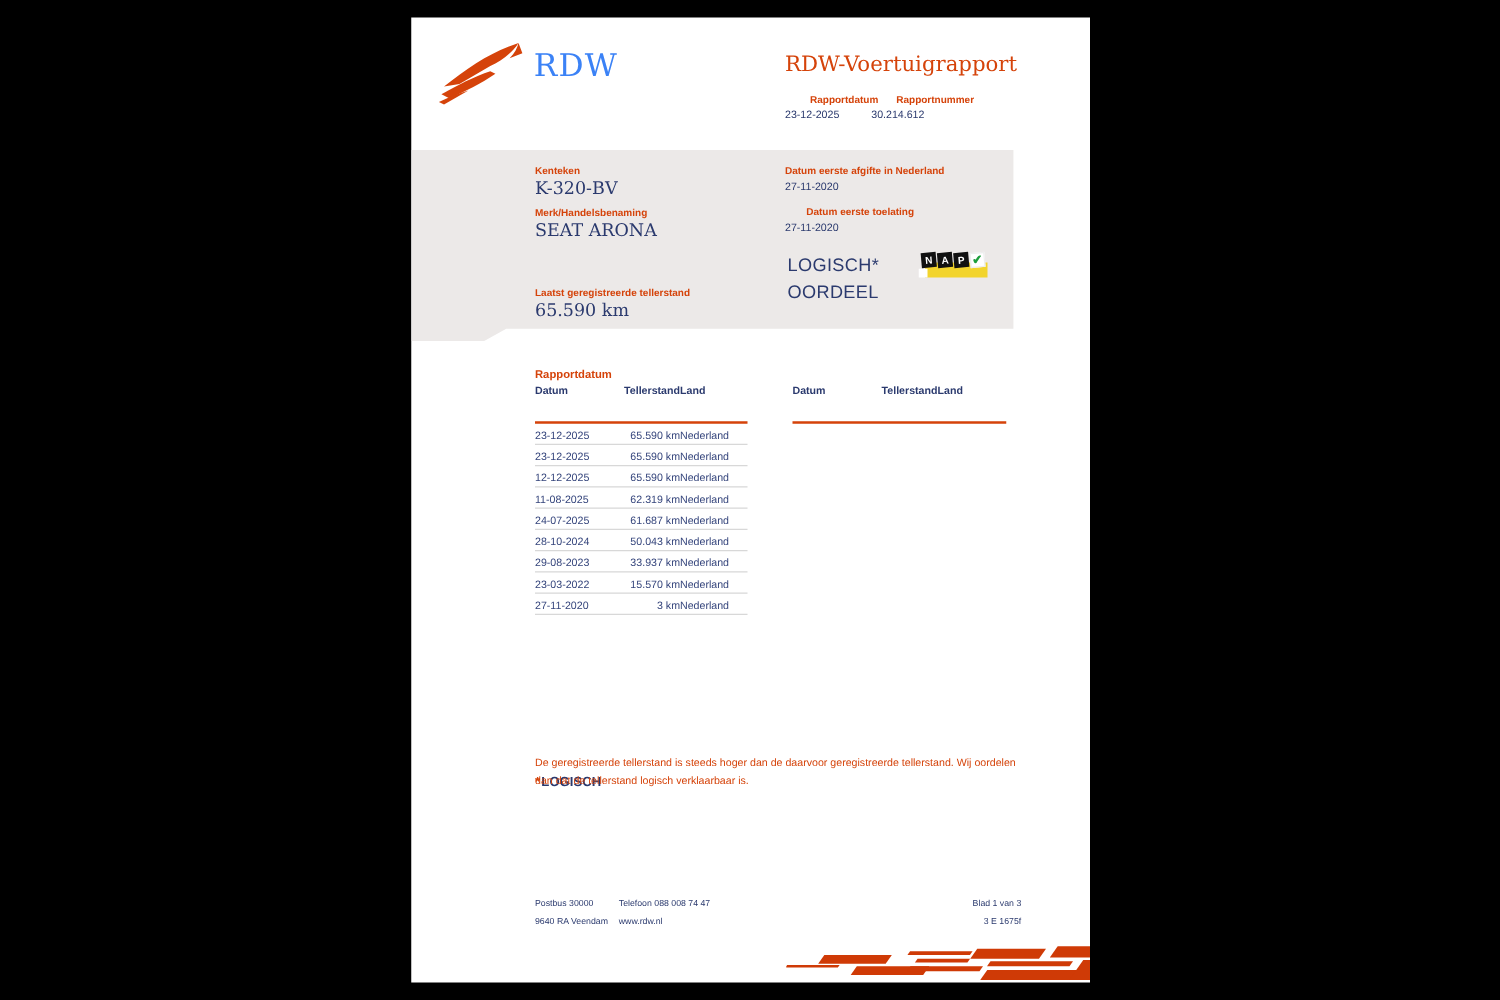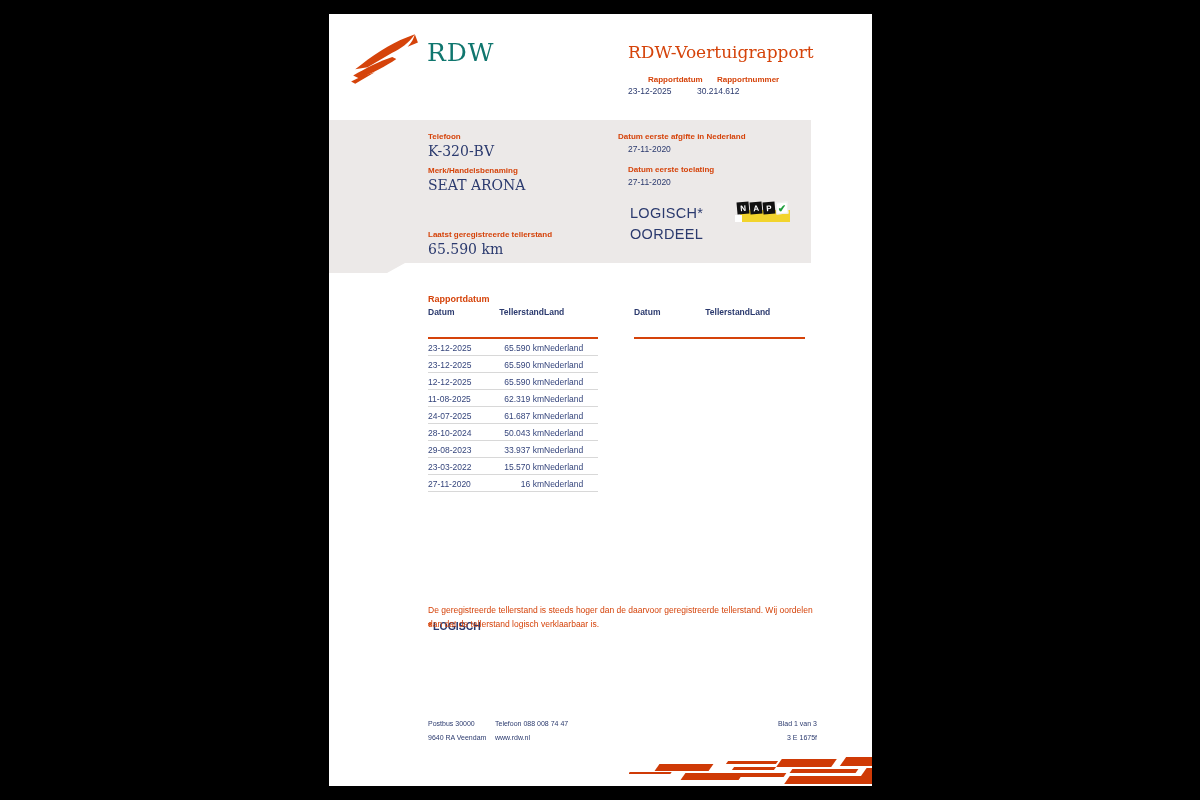--- a/index.html
+++ b/index.html
@@ -14,21 +14,21 @@
   }
   *{margin:0;padding:0;box-sizing:border-box;}
   html,body{width:1200px;height:800px;background:#000;overflow:hidden;
     font-family:"Liberation Sans",sans-serif;}
   .page{position:absolute;left:329px;top:14px;width:543px;height:772px;
     background:#fff;overflow:hidden;}
 
   
   .logo-feather{position:absolute;left:18px;top:16px;width:74px;height:58px;}
   .brand-word{position:absolute;left:98px;top:24px;font-family:"DejaVu Serif",serif;
-    font-size:25px;color:#0f766e;letter-spacing:1px;}
+    font-size:25px;color:#3b82f6;letter-spacing:1px;}
   .report-title{position:absolute;left:299px;top:28px;font-family:"DejaVu Serif",serif;
     font-size:17px;color:var(--accent);}
   .meta-label{position:absolute;top:61px;font-size:8px;font-weight:bold;color:var(--accent);padding-left:20px;}
   .meta-value{position:absolute;top:72px;font-size:8.5px;color:var(--navy);}
   .mx1{left:299px}.mx2{left:368px}
 
   
   .panel{position:absolute;left:0;top:106px;width:482px;height:153px;background:var(--panel);
     clip-path:polygon(0 0,482px 0,482px 143px,76px 143px,58px 153px,0 153px);}
   .flabel{position:absolute;font-size:8px;font-weight:bold;color:var(--accent);}
@@ -90,30 +90,30 @@
   <div class="brand-word">RDW</div>
   <div class="report-title">RDW-Voertuigrapport</div>
 
   <div class="meta-label mx1">Rapportdatum</div>
   <div class="meta-label mx2">Rapportnummer</div>
   <div class="meta-value mx1">23-12-2025</div>
   <div class="meta-value mx2">30.214.612</div>
 
   <div class="panel"></div>
 
-  <div class="flabel" style="left:99px;top:118px">Telefoon</div>
+  <div class="flabel" style="left:99px;top:118px">Kenteken</div>
   <div class="fvalue-big" style="left:99px;top:129px">K-320-BV</div>
   <div class="flabel" style="left:99px;top:152px">Merk/Handelsbenaming</div>
   <div class="fvalue-big" style="left:99px;top:163px">SEAT ARONA</div>
   <div class="flabel" style="left:99px;top:216px">Laatst geregistreerde tellerstand</div>
   <div class="fvalue-big" style="left:99px;top:227px">65.590 km</div>
 
-  <div class="flabel" style="left:289px;top:118px">Datum eerste afgifte in Nederland</div>
+  <div class="flabel" style="left:299px;top:118px">Datum eerste afgifte in Nederland</div>
   <div class="fvalue-sm" style="left:299px;top:130px">27-11-2020</div>
-  <div class="flabel" style="left:299px;top:151px">Datum eerste toelating</div>
+  <div class="flabel" style="left:316px;top:151px">Datum eerste toelating</div>
   <div class="fvalue-sm" style="left:299px;top:163px">27-11-2020</div>
 
   <div class="verdict" style="top:191px">LOGISCH*</div>
   <div class="verdict" style="top:212px">OORDEEL</div>
 
   <div class="nap">
     <div class="nap-yellow"></div>
     <div class="nap-white-chip"></div>
     <div class="nap-tile nt0">N</div>
     <div class="nap-tile nt1">A</div>
@@ -165,21 +165,21 @@
           <span class="c2">33.937 km</span>
           <span class="c3">Nederland</span>
         </div>
         <div class="trow">
           <span class="c1">23-03-2022</span>
           <span class="c2">15.570 km</span>
           <span class="c3">Nederland</span>
         </div>
         <div class="trow">
           <span class="c1">27-11-2020</span>
-          <span class="c2">16 km</span>
+          <span class="c2">3 km</span>
           <span class="c3">Nederland</span>
         </div>
       </div>
   </div>
 
   <div class="mtable right">
     <div class="thead">
       <span class="c1">Datum</span>
       <span class="c2">Tellerstand</span>
       <span class="c3">Land</span>

